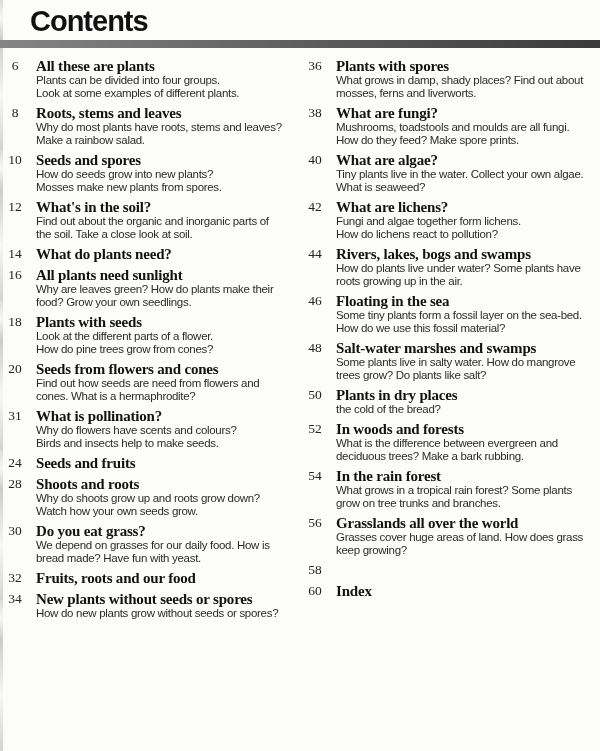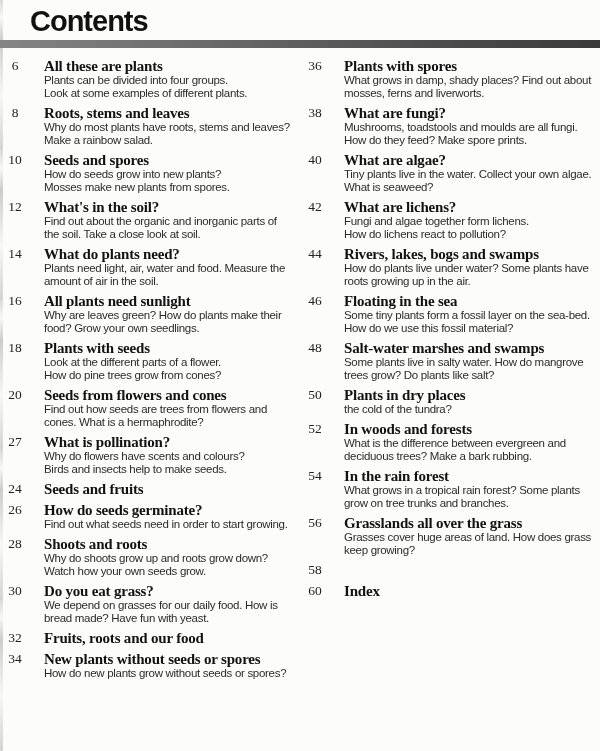--- a/index.html
+++ b/index.html
@@ -46,21 +46,21 @@
   }
   .col { width: 300px; box-sizing: border-box; padding-left: 2px; }
   .entry { display: flex; margin-bottom: 5px; }
   .entry-num {
     width: 26px; flex: 0 0 26px;
     text-align: center;
     font-family: "Liberation Serif", serif;
     font-size: 13.5px; line-height: 16px;
     color: #222;
   }
-  .entry-body { flex: 1; margin-left: 16px; min-width: 0; }
+  .entry-body { flex: 1; margin-left: 8px; min-width: 0; }
   .entry-title {
     font-family: "Liberation Serif", serif;
     font-weight: bold;
     font-size: 15px; line-height: 16px;
     letter-spacing: -0.2px;
     color: #121212;
   }
   .entry-desc { margin-top: 0; }
   .desc-line {
     font-family: "Liberation Sans", sans-serif;
@@ -120,24 +120,20 @@
               <div class="desc-line">Find out about the organic and inorganic parts of</div>
               <div class="desc-line">the soil. Take a close look at soil.</div>
             </div>
     </div>
   </div>
 
   <div class="entry">
     <div class="entry-num">14</div>
     <div class="entry-body">
       <div class="entry-title">What do plants need?</div>
-      <div class="entry-desc">
-              <div class="desc-line">Plants need light, air, water and food. Measure the</div>
-              <div class="desc-line">amount of air in the soil.</div>
-            </div>
     </div>
   </div>
 
   <div class="entry">
     <div class="entry-num">16</div>
     <div class="entry-body">
       <div class="entry-title">All plants need sunlight</div>
       <div class="entry-desc">
               <div class="desc-line">Why are leaves green? How do plants make their</div>
               <div class="desc-line">food? Grow your own seedlings.</div>
@@ -154,53 +150,44 @@
               <div class="desc-line">How do pine trees grow from cones?</div>
             </div>
     </div>
   </div>
 
   <div class="entry">
     <div class="entry-num">20</div>
     <div class="entry-body">
       <div class="entry-title">Seeds from flowers and cones</div>
       <div class="entry-desc">
-              <div class="desc-line">Find out how seeds are trees from flowers and</div>
+              <div class="desc-line">Find out how seeds are need from flowers and</div>
               <div class="desc-line">cones. What is a hermaphrodite?</div>
             </div>
     </div>
   </div>
 
   <div class="entry">
-    <div class="entry-num">27</div>
+    <div class="entry-num">31</div>
     <div class="entry-body">
       <div class="entry-title">What is pollination?</div>
       <div class="entry-desc">
               <div class="desc-line">Why do flowers have scents and colours?</div>
               <div class="desc-line">Birds and insects help to make seeds.</div>
             </div>
     </div>
   </div>
 
   <div class="entry">
     <div class="entry-num">24</div>
     <div class="entry-body">
       <div class="entry-title">Seeds and fruits</div>
     </div>
   </div>
 
-  <div class="entry">
-    <div class="entry-num">26</div>
-    <div class="entry-body">
-      <div class="entry-title">How do seeds germinate?</div>
-      <div class="entry-desc">
-              <div class="desc-line">Find out what seeds need in order to start growing.</div>
-            </div>
-    </div>
-  </div>
 
   <div class="entry">
     <div class="entry-num">28</div>
     <div class="entry-body">
       <div class="entry-title">Shoots and roots</div>
       <div class="entry-desc">
               <div class="desc-line">Why do shoots grow up and roots grow down?</div>
               <div class="desc-line">Watch how your own seeds grow.</div>
             </div>
     </div>
@@ -310,21 +297,21 @@
               <div class="desc-line">trees grow? Do plants like salt?</div>
             </div>
     </div>
   </div>
 
   <div class="entry">
     <div class="entry-num">50</div>
     <div class="entry-body">
       <div class="entry-title">Plants in dry places</div>
       <div class="entry-desc">
-              <div class="desc-line">the cold of the tundra?</div>
+              <div class="desc-line">the cold of the bread?</div>
             </div>
     </div>
   </div>
 
   <div class="entry">
     <div class="entry-num">52</div>
     <div class="entry-body">
       <div class="entry-title">In woods and forests</div>
       <div class="entry-desc">
               <div class="desc-line">What is the difference between evergreen and</div>
@@ -340,21 +327,21 @@
       <div class="entry-desc">
               <div class="desc-line">What grows in a tropical rain forest? Some plants</div>
               <div class="desc-line">grow on tree trunks and branches.</div>
             </div>
     </div>
   </div>
 
   <div class="entry">
     <div class="entry-num">56</div>
     <div class="entry-body">
-      <div class="entry-title">Grasslands all over the grass</div>
+      <div class="entry-title">Grasslands all over the world</div>
       <div class="entry-desc">
               <div class="desc-line">Grasses cover huge areas of land. How does grass</div>
               <div class="desc-line">keep growing?</div>
             </div>
     </div>
   </div>
 
   <div class="entry">
     <div class="entry-num">58</div>
   </div>

